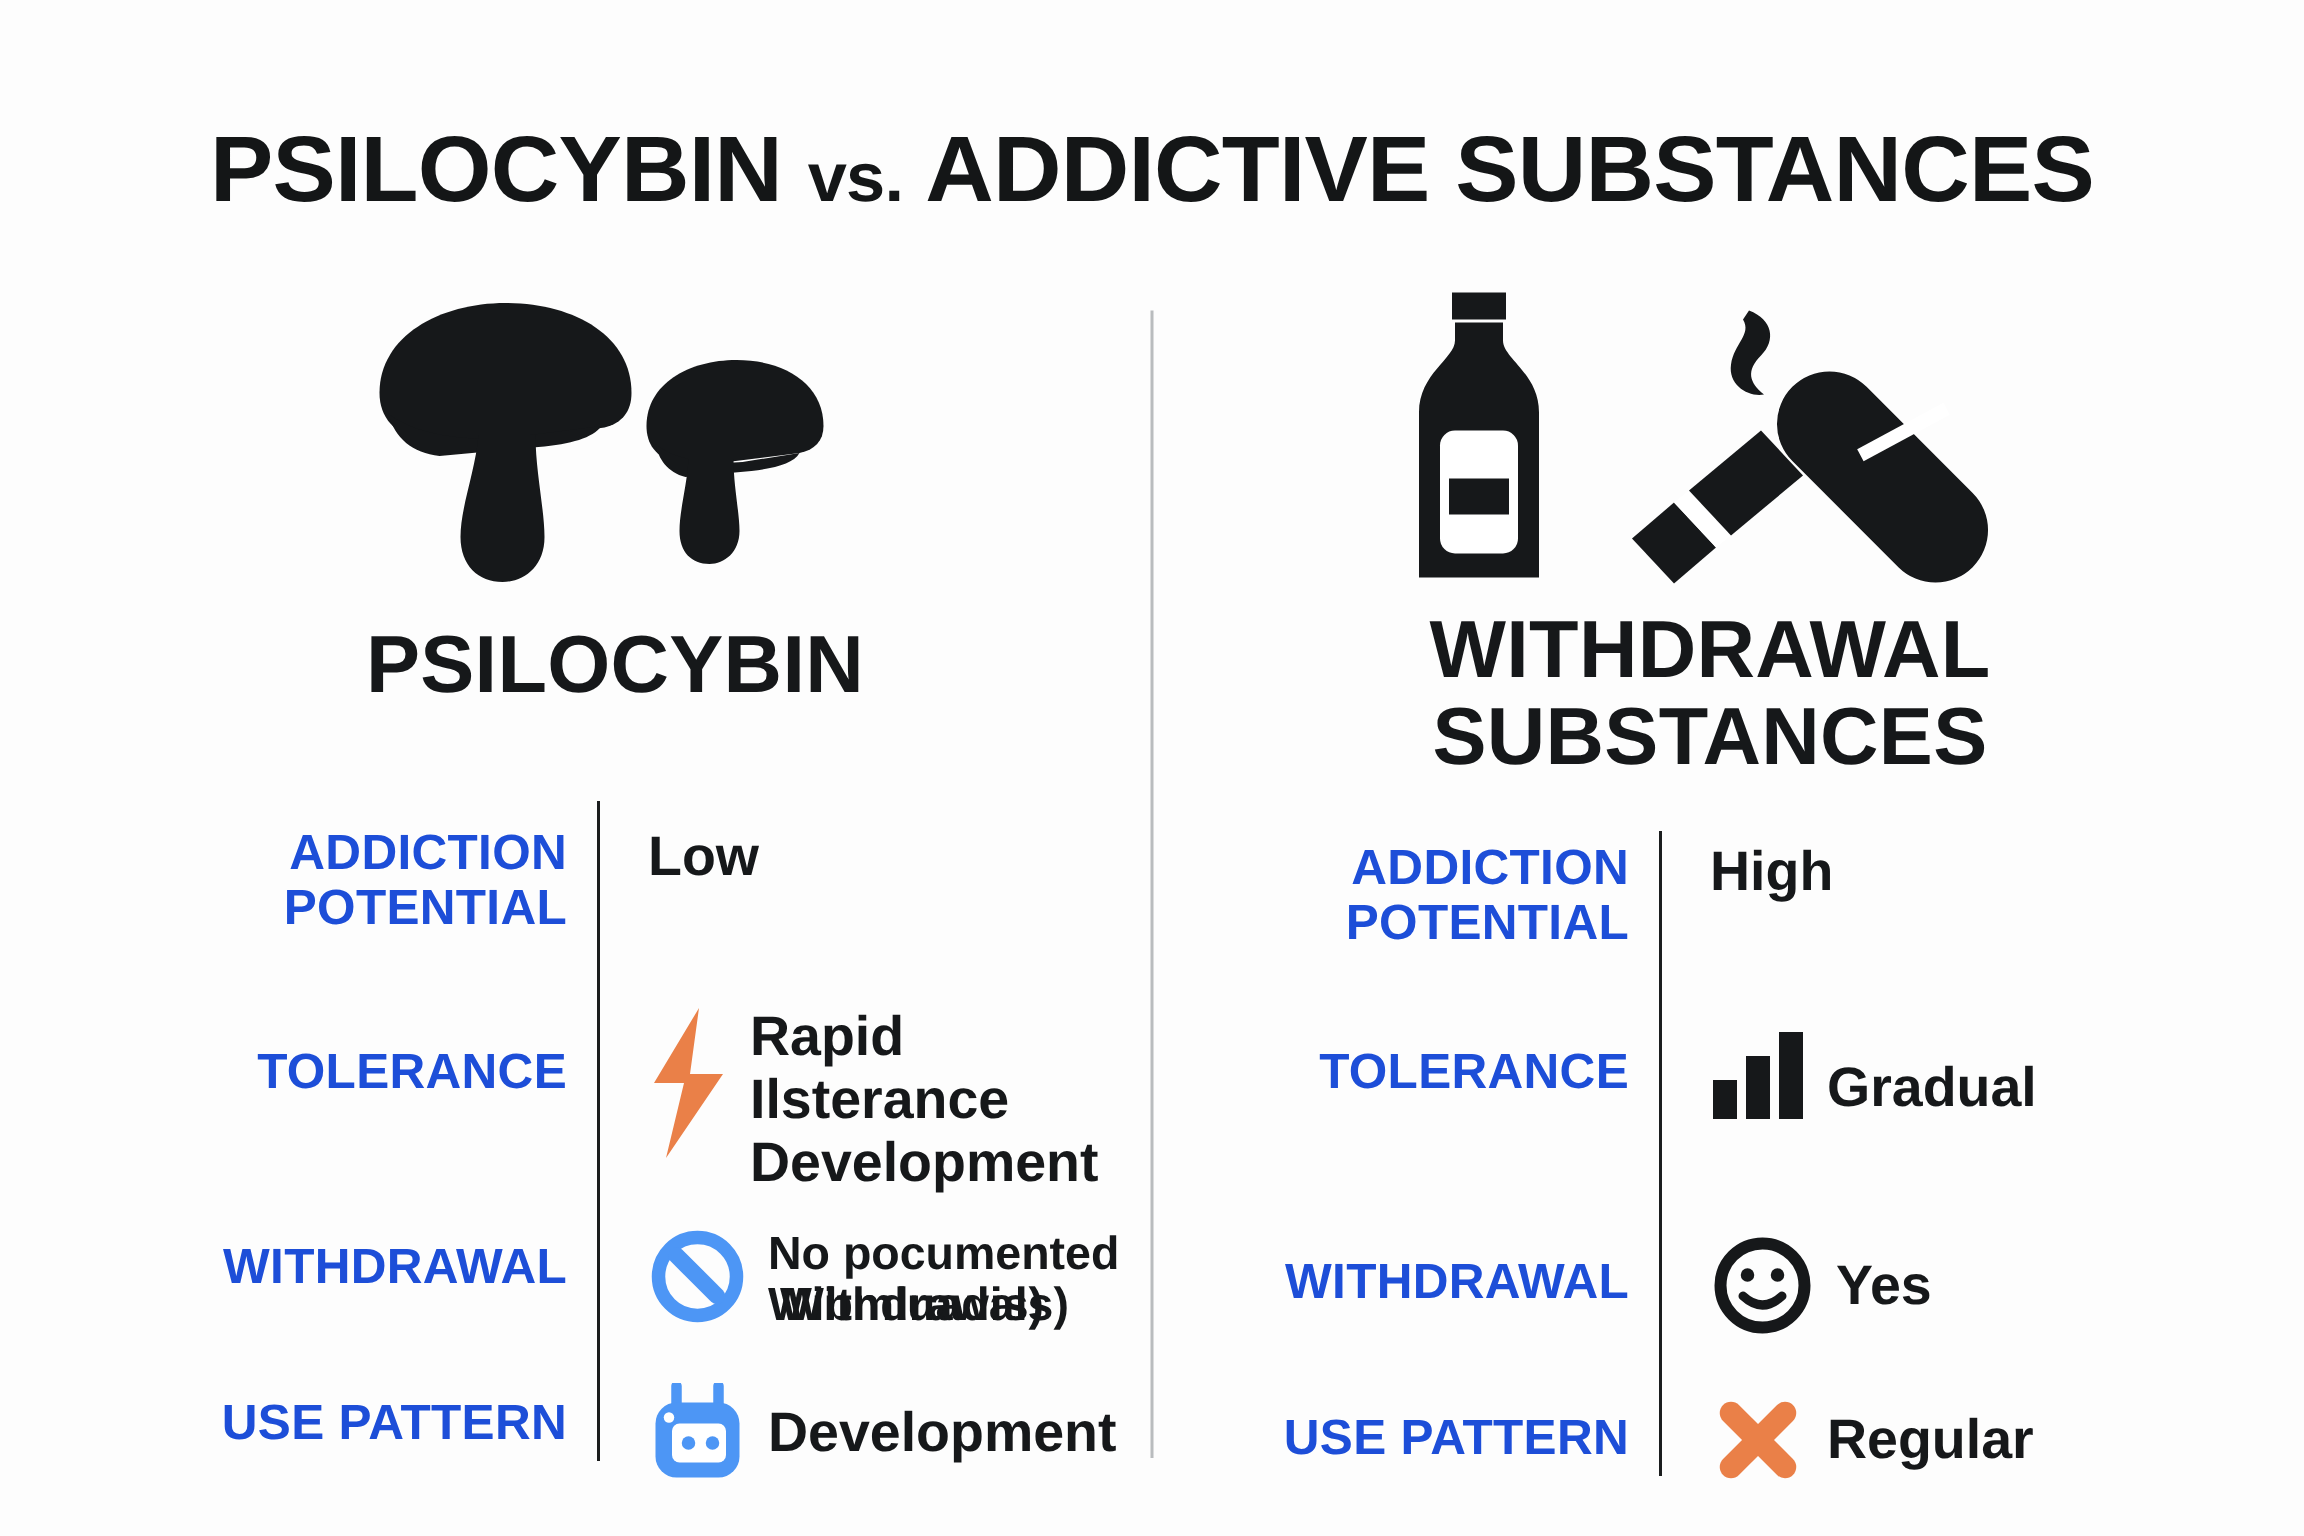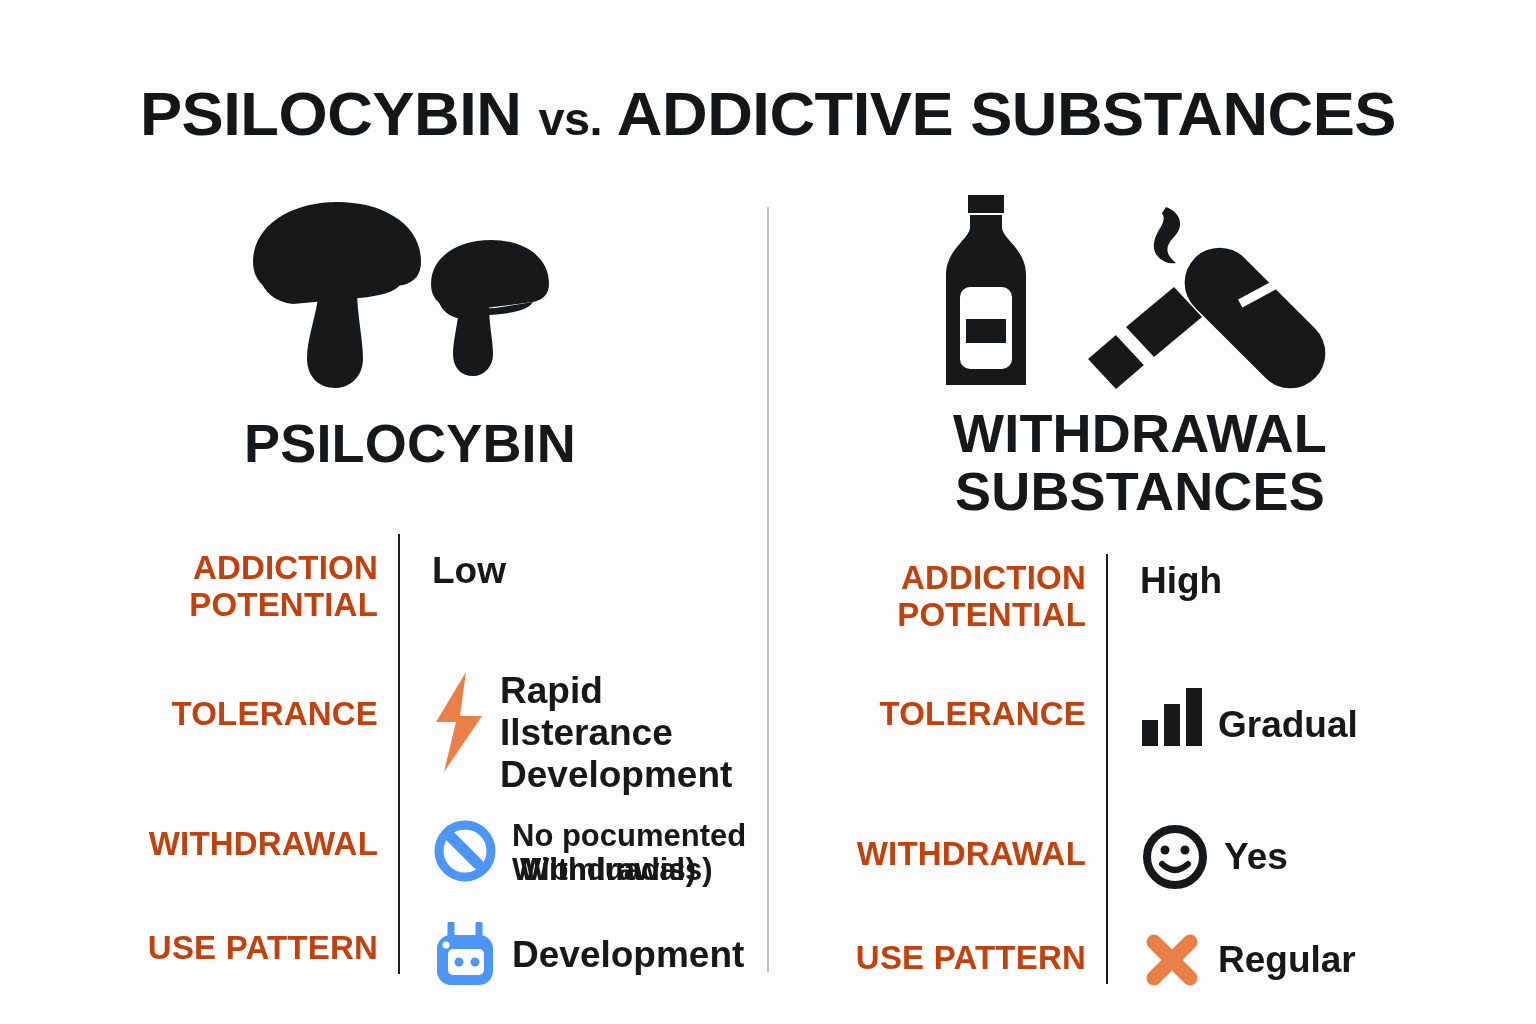--- a/index.html
+++ b/index.html
@@ -109,21 +109,21 @@
     width: 100%;
     height: 0;
   }
   .row-label {
     position: absolute;
     text-align: right;
     font-size: 33px;
     font-weight: 700;
     letter-spacing: 0.2px;
     line-height: 1.12;
-    color: #c2410c;
+    color: #1d4ed8;
   }
   #panel-left .row-label  { right: 382px; width: 320px; }
   #panel-right .row-label { right: 404px; width: 320px; }
 
   .row-value {
     position: absolute;
     display: flex;
     align-items: flex-start;
     gap: 14px;
     font-size: 37px;

